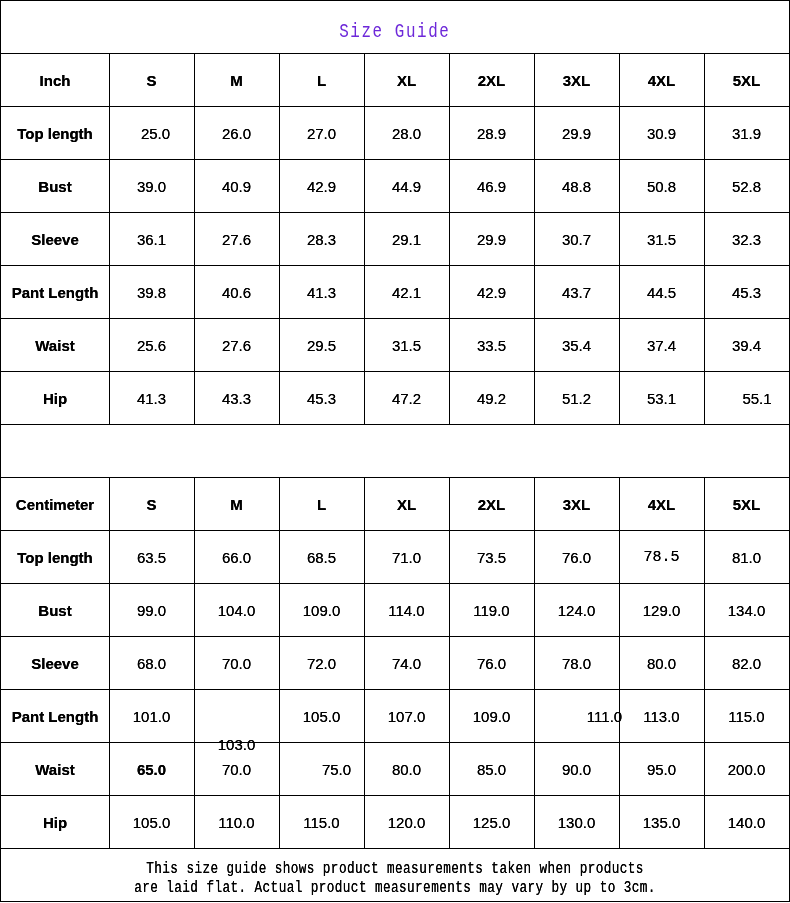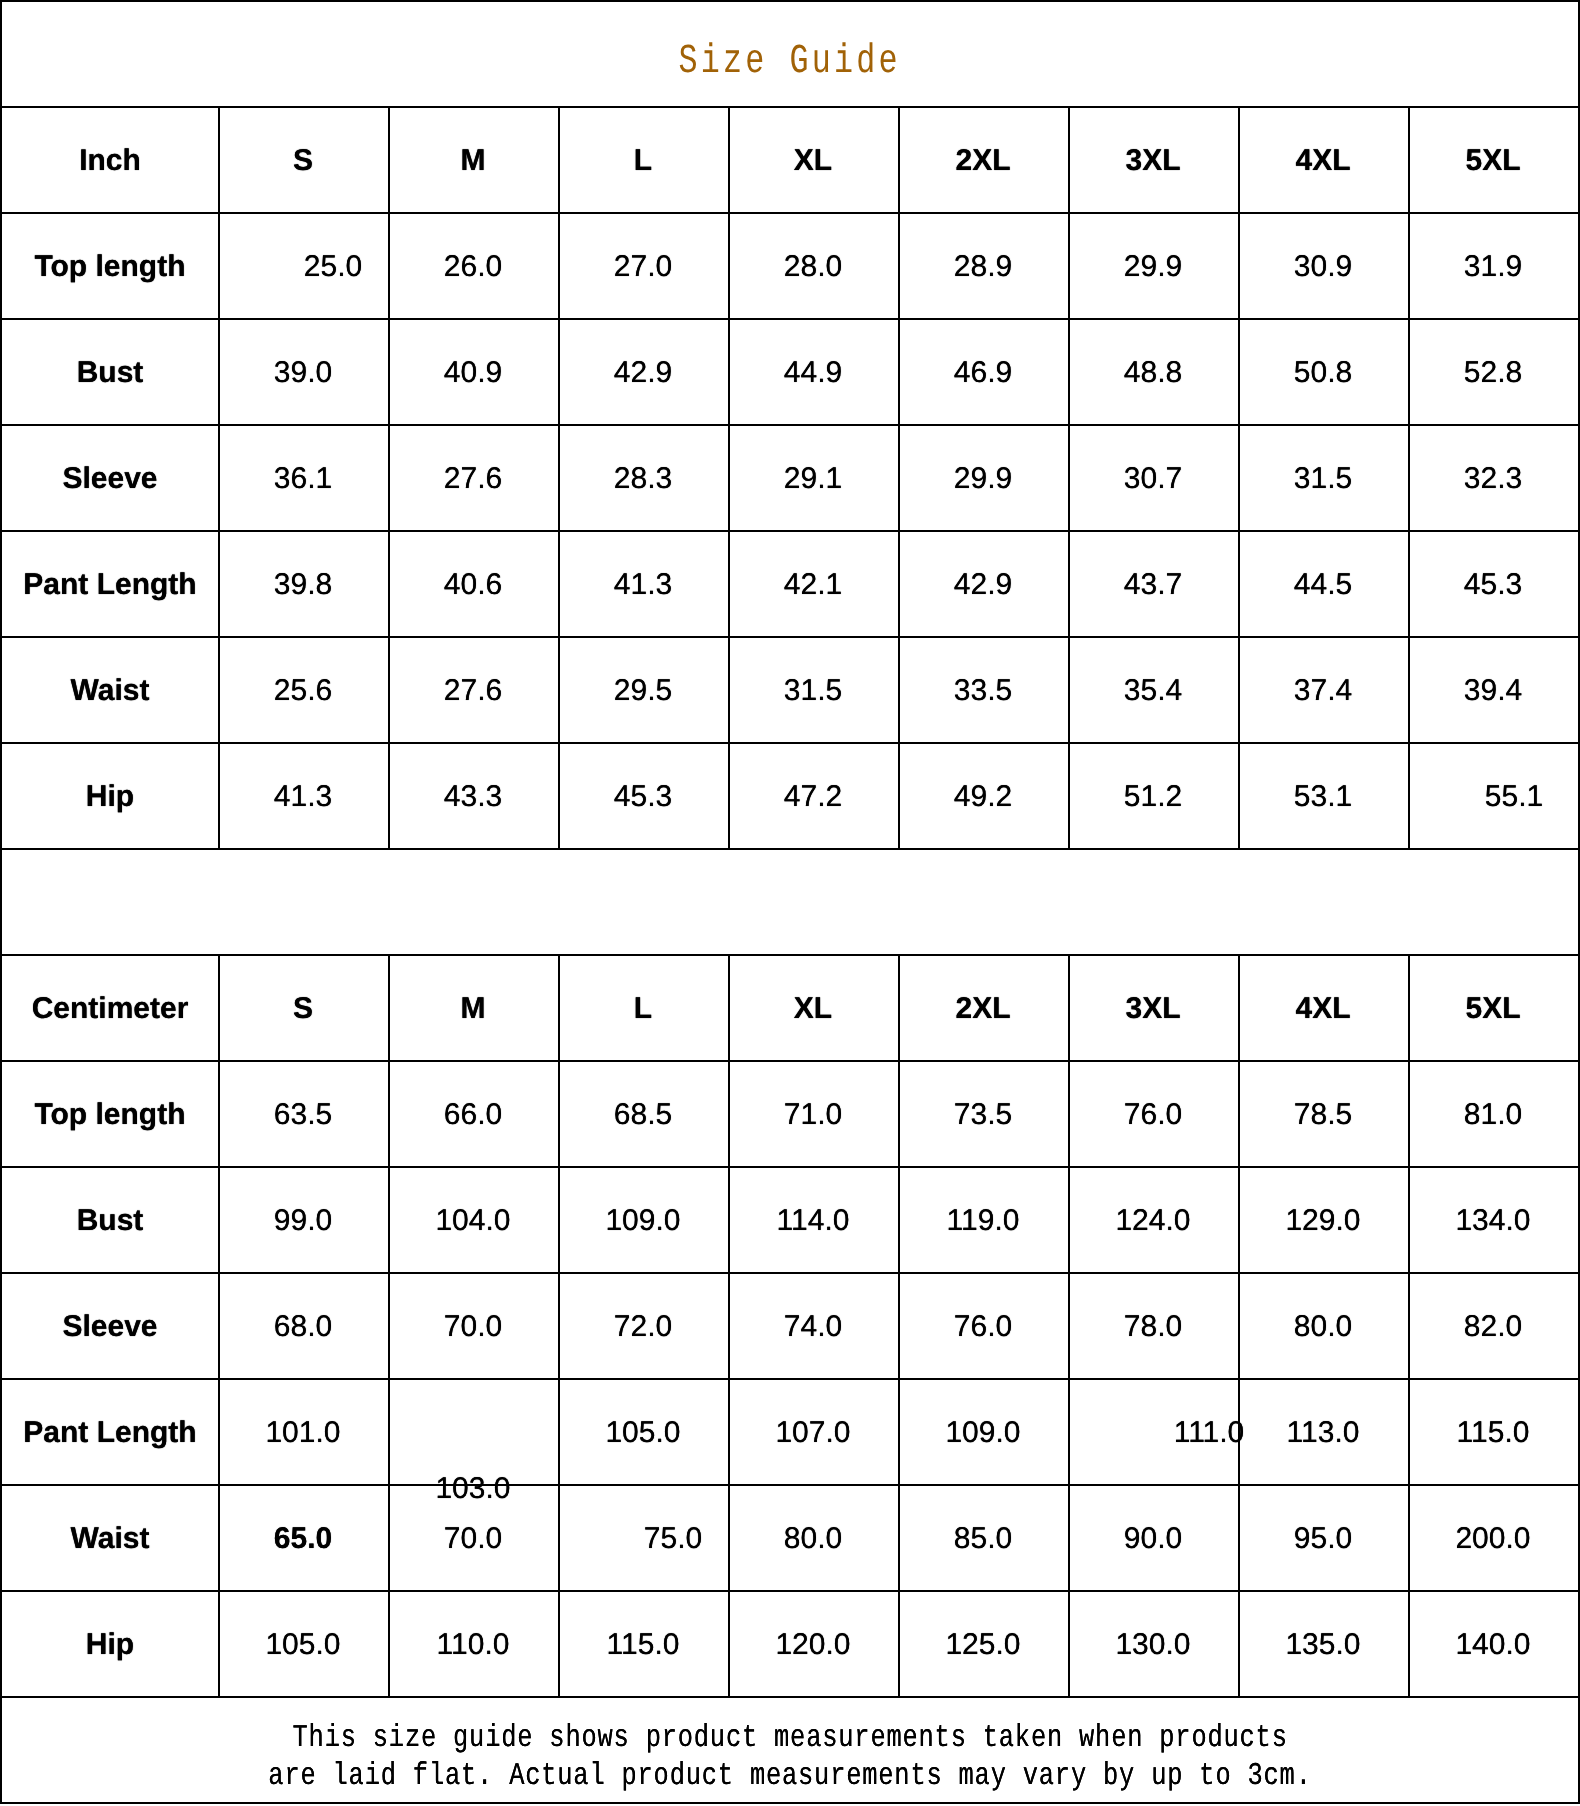--- a/index.html
+++ b/index.html
@@ -12,21 +12,21 @@
   
   .hline{position:absolute;height:1px;background:#000000;}
   .vline{position:absolute;width:1px;background:#000000;}
 
   
   .title-row{position:absolute;left:0;top:0;width:790px;height:53px;}
   .title{position:absolute;left:0;top:0;width:790px;height:53px;
          display:flex;align-items:center;justify-content:center;
          font-family:"Liberation Mono","DejaVu Sans Mono",monospace;
          font-size:20.5px;letter-spacing:2.06px;line-height:1;
-         color:#a16207;white-space:pre;padding-top:11px;box-sizing:border-box;}
+         color:#6d28d9;white-space:pre;padding-top:11px;box-sizing:border-box;}
   .title > span{display:inline-block;transform:scaleX(0.774);transform-origin:center center;}
 
   
   .cell{position:absolute;display:flex;align-items:center;justify-content:center;
         height:53px;font-size:15px;line-height:16px;box-sizing:border-box;padding-top:2px;}
   .cell.lbl{left:0;width:110px;font-weight:bold;text-shadow:0 0 0.45px #000;}
   .cell.hd{font-weight:bold;text-shadow:0 0 0.45px #000;}
   .cell.val{font-weight:normal;text-shadow:0 0 0.35px #000;}
 
   
@@ -91,21 +91,21 @@
     <div class="cell hd" style="left:194px;width:85px;top:53px;">M</div>
     <div class="cell hd" style="left:279px;width:85px;top:53px;">L</div>
     <div class="cell hd" style="left:364px;width:85px;top:53px;">XL</div>
     <div class="cell hd" style="left:449px;width:85px;top:53px;">2XL</div>
     <div class="cell hd" style="left:534px;width:85px;top:53px;">3XL</div>
     <div class="cell hd" style="left:619px;width:85px;top:53px;">4XL</div>
     <div class="cell hd" style="left:704px;width:85px;top:53px;">5XL</div>
   </div>
   <div class="table-body-row">
     <div class="cell lbl" style="top:106px;">Top length</div>
-    <div class="cell val" style="left:124px;width:85px;top:106px;">25.0</div>
+    <div class="cell val" style="left:113px;width:85px;top:106px;">25.0</div>
     <div class="cell val" style="left:194px;width:85px;top:106px;">26.0</div>
     <div class="cell val" style="left:279px;width:85px;top:106px;">27.0</div>
     <div class="cell val" style="left:364px;width:85px;top:106px;">28.0</div>
     <div class="cell val" style="left:449px;width:85px;top:106px;">28.9</div>
     <div class="cell val" style="left:534px;width:85px;top:106px;">29.9</div>
     <div class="cell val" style="left:619px;width:85px;top:106px;">30.9</div>
     <div class="cell val" style="left:704px;width:85px;top:106px;">31.9</div>
   </div>
   <div class="table-body-row">
     <div class="cell lbl" style="top:159px;">Bust</div>
@@ -177,21 +177,21 @@
     <div class="cell hd" style="left:704px;width:85px;top:477px;">5XL</div>
   </div>
   <div class="table-body-row">
     <div class="cell lbl" style="top:530px;">Top length</div>
     <div class="cell val" style="left:109px;width:85px;top:530px;">63.5</div>
     <div class="cell val" style="left:194px;width:85px;top:530px;">66.0</div>
     <div class="cell val" style="left:279px;width:85px;top:530px;">68.5</div>
     <div class="cell val" style="left:364px;width:85px;top:530px;">71.0</div>
     <div class="cell val" style="left:449px;width:85px;top:530px;">73.5</div>
     <div class="cell val" style="left:534px;width:85px;top:530px;">76.0</div>
-    <div class="cell val" style="left:619px;width:85px;top:530px;">78.5</div>
+    <div class="cell val" style="left:619px;width:85px;top:530px;font-family:Liberation Mono, monospace;">78.5</div>
     <div class="cell val" style="left:704px;width:85px;top:530px;">81.0</div>
   </div>
   <div class="table-body-row">
     <div class="cell lbl" style="top:583px;">Bust</div>
     <div class="cell val" style="left:109px;width:85px;top:583px;">99.0</div>
     <div class="cell val" style="left:194px;width:85px;top:583px;">104.0</div>
     <div class="cell val" style="left:279px;width:85px;top:583px;">109.0</div>
     <div class="cell val" style="left:364px;width:85px;top:583px;">114.0</div>
     <div class="cell val" style="left:449px;width:85px;top:583px;">119.0</div>
     <div class="cell val" style="left:534px;width:85px;top:583px;">124.0</div>

